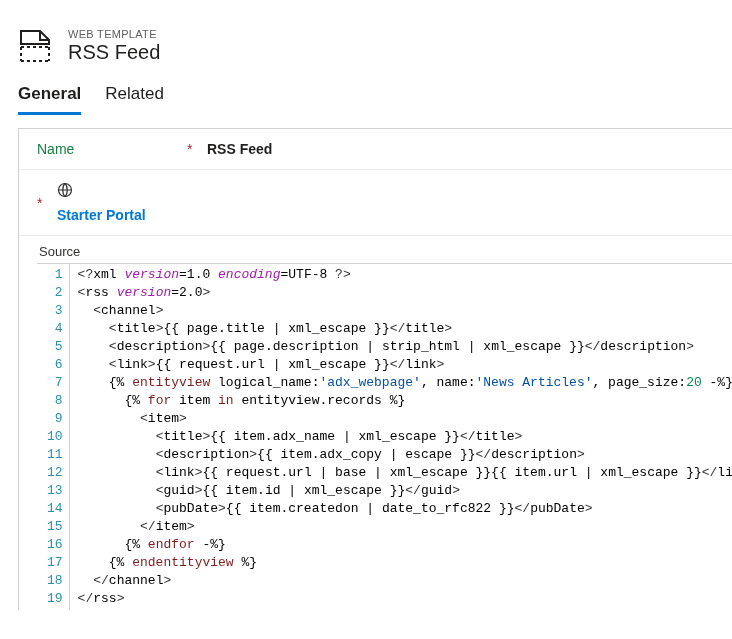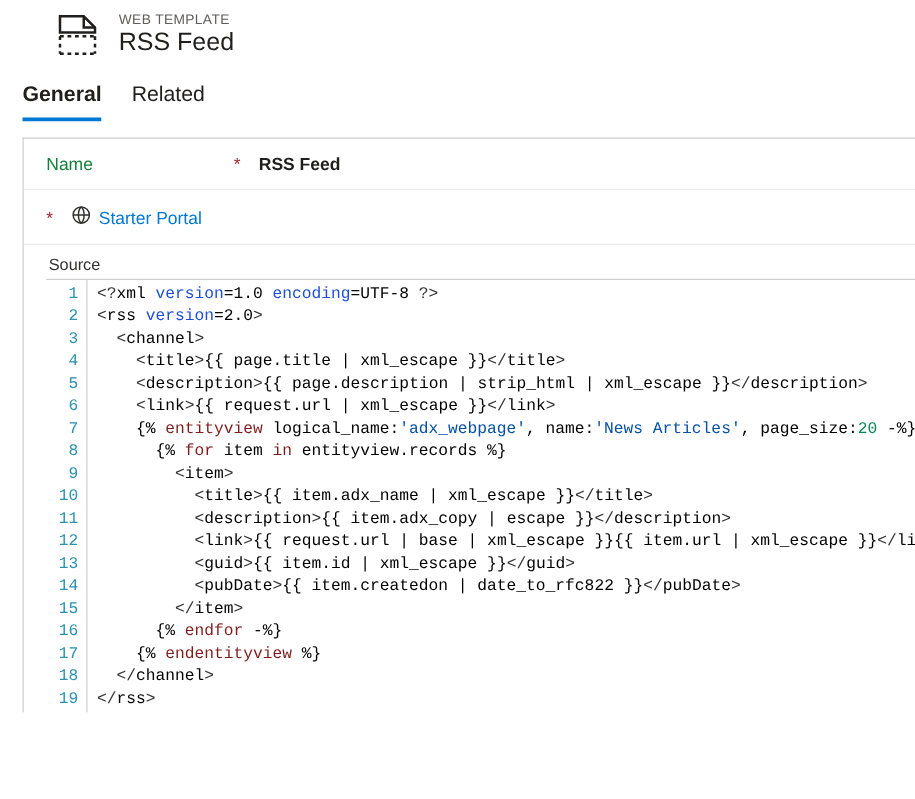--- a/index.html
+++ b/index.html
@@ -8,23 +8,22 @@
     padding: 0;
     font-family: "Segoe UI", -apple-system, sans-serif;
     font-size: 14px;
     color: #323130;
     background: #ffffff;
     width: 732px;
   }
   .header {
     display: flex;
     align-items: flex-end;
-    padding: 10px 18px 14px 18px;
+    padding: 28px 18px 14px 18px;
     gap: 14px;
-    margin-left: 27px;
   }
   .header-icon {
     width: 36px;
     height: 36px;
     flex-shrink: 0;
   }
   .header-text { display: flex; flex-direction: column; }
   .header-label {
     font-size: 11px;
     color: #605e5c;
@@ -75,25 +74,25 @@
     width: 20px;
     text-align: left;
     flex-shrink: 0;
   }
   .field-value {
     font-weight: 600;
     color: #201f1e;
   }
   .field-link {
     color: #0078d4;
-    font-weight: 400;
+    font-weight: 700;
     display: inline-flex;
-    align-items: center;
     gap: 6px;
     cursor: pointer;
+    flex-direction: column;
   }
   .globe-icon { width: 16px; height: 16px; }
   .source-section { padding: 8px 0 0 6px; margin-left: 12px; }
   .source-label {
     font-size: 13px;
     color: #323130;
     padding: 0 0 4px 2px;
   }
   .code-editor {
     display: flex;
@@ -113,21 +112,21 @@
   }
   .gutter div { height: 18px; }
   .code {
     padding: 2px 8px;
     white-space: pre;
     overflow-x: hidden;
     flex: 1;
   }
   .code .ln { display: block; height: 18px; }
   .t-tag   { color: #000000; }
-  .t-attr  { color: #1d4ed8; }
+  .t-attr  { color: #a21caf; font-style: italic; }
   .t-str   { color: #0451a5; }
   .t-kw    { color: #7f1d1d; }
   .t-num   { color: #098658; }
   .t-del   { color: #333; }
   .t-plain { color: #000; }
 </style>
 </head>
 <body>
 
 <div class="header">

